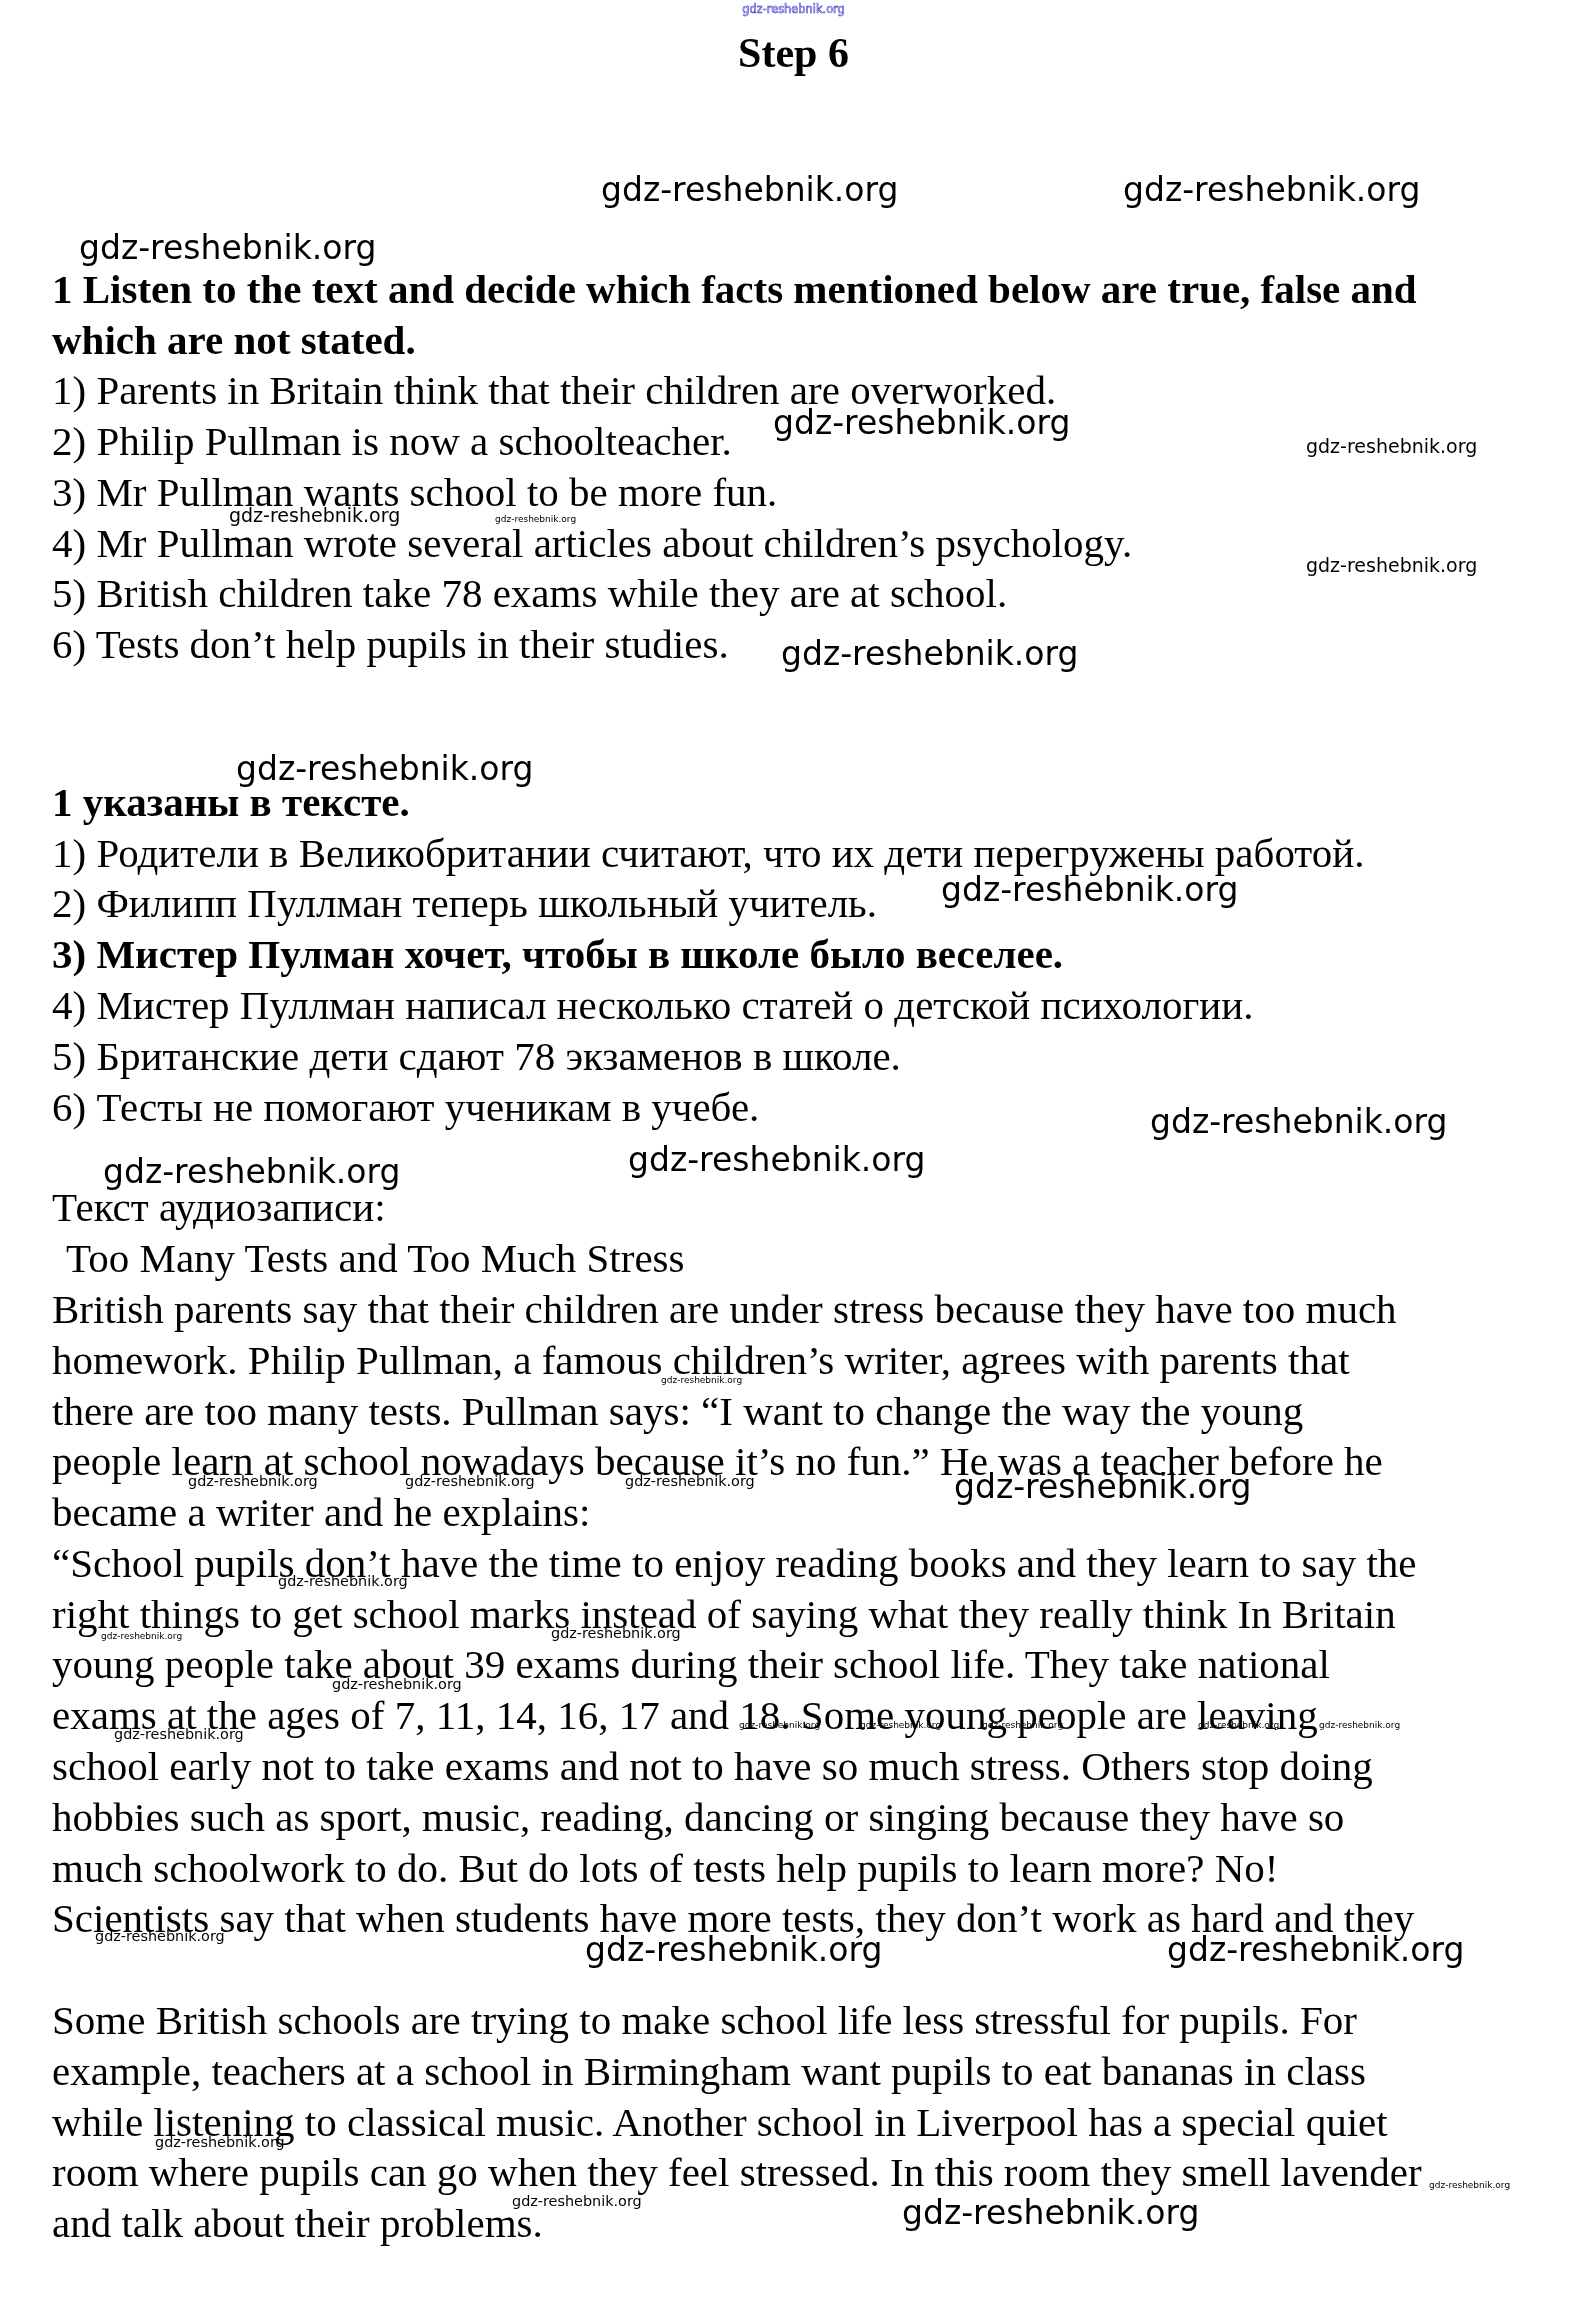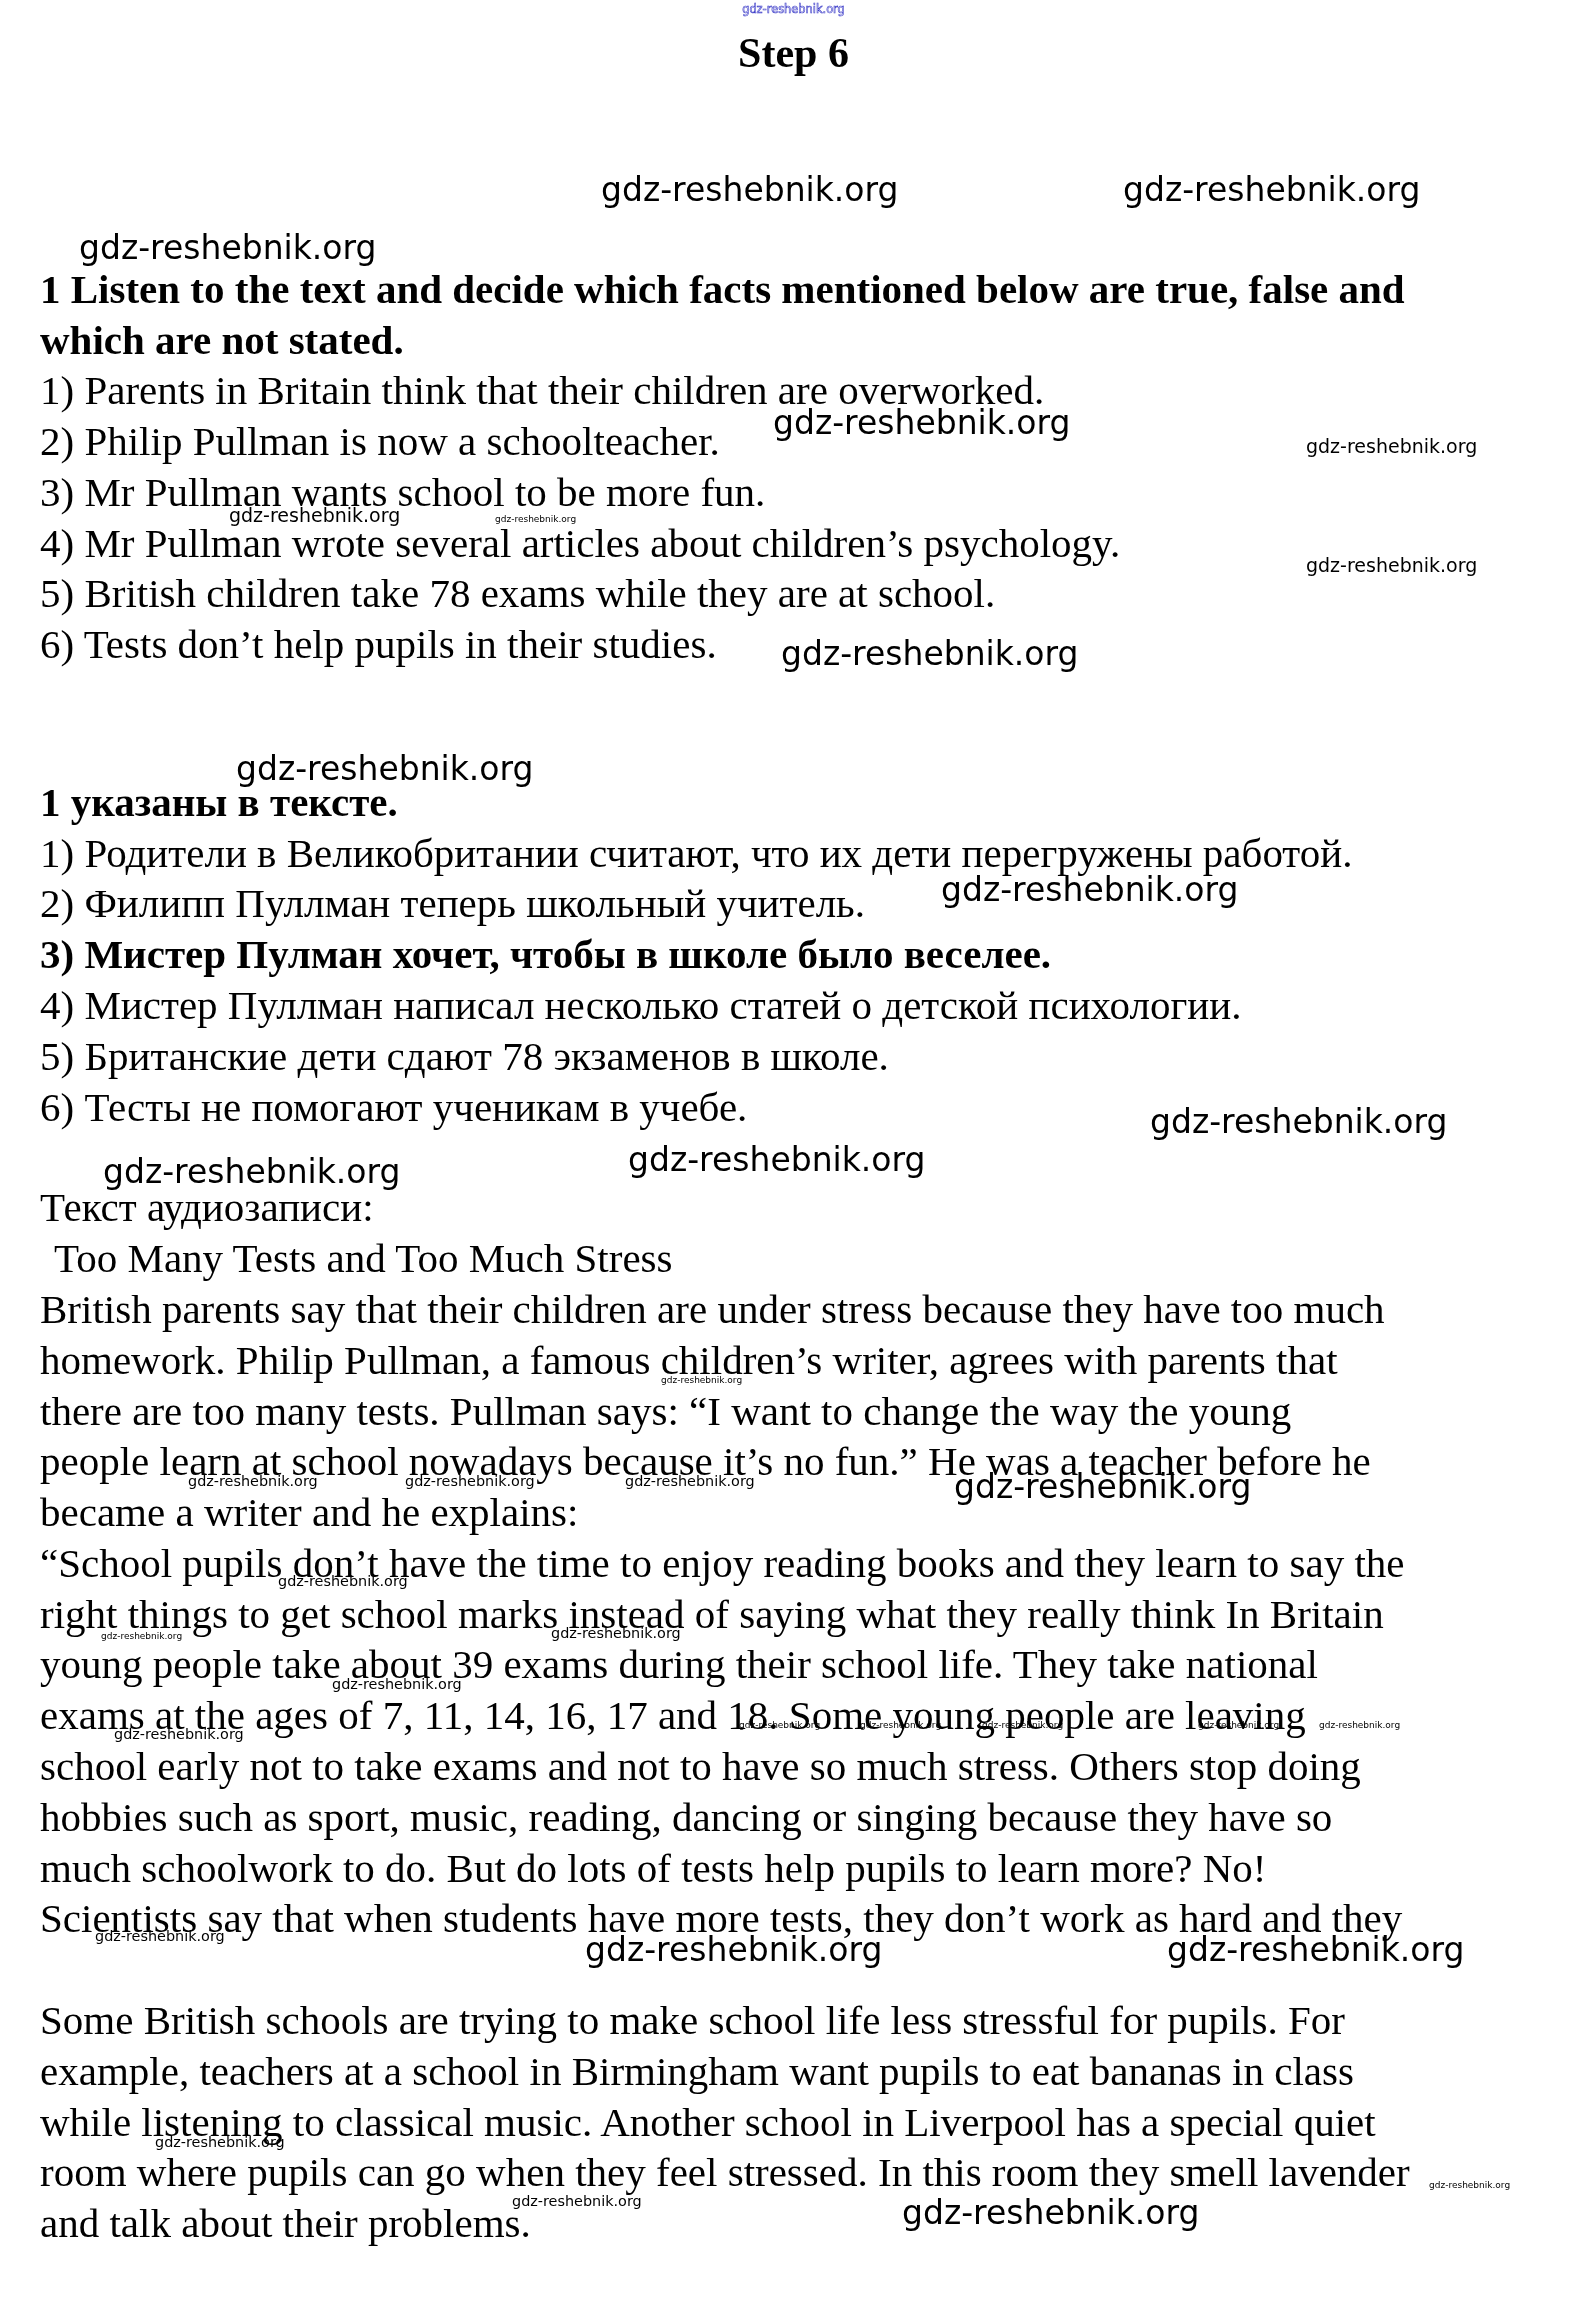--- a/index.html
+++ b/index.html
@@ -8,21 +8,21 @@
     .top-mark {
       position: absolute; top: 1.5px; left: 0; width: 1587px; text-align: center;
       font-family: "DejaVu Sans", sans-serif; font-size: 11.4px; color: #ffffff;
       -webkit-text-stroke: 0.6px #3a3ac8; letter-spacing: 0px;
     }
     .title {
       position: absolute; top: 29px; left: 0; width: 1587px; text-align: center;
       font-family: "Liberation Serif", serif; font-weight: bold; font-size: 42px; color: #000;
     }
     .line {
-      position: absolute; left: 40px; white-space: nowrap;
+      position: absolute; left: 52px; white-space: nowrap;
       font-family: "Liberation Serif", serif; font-size: 41px; color: #000; line-height: 51px;
     }
     .bold { font-weight: bold; }
     .wm {
       position: absolute; white-space: nowrap; color: #000;
       font-family: "DejaVu Sans", sans-serif; line-height: 1;
     }
     .wm-lg { font-size: 33px; }
     .wm-md { font-size: 19px; }
     .wm-sm { font-size: 14.4px; }

